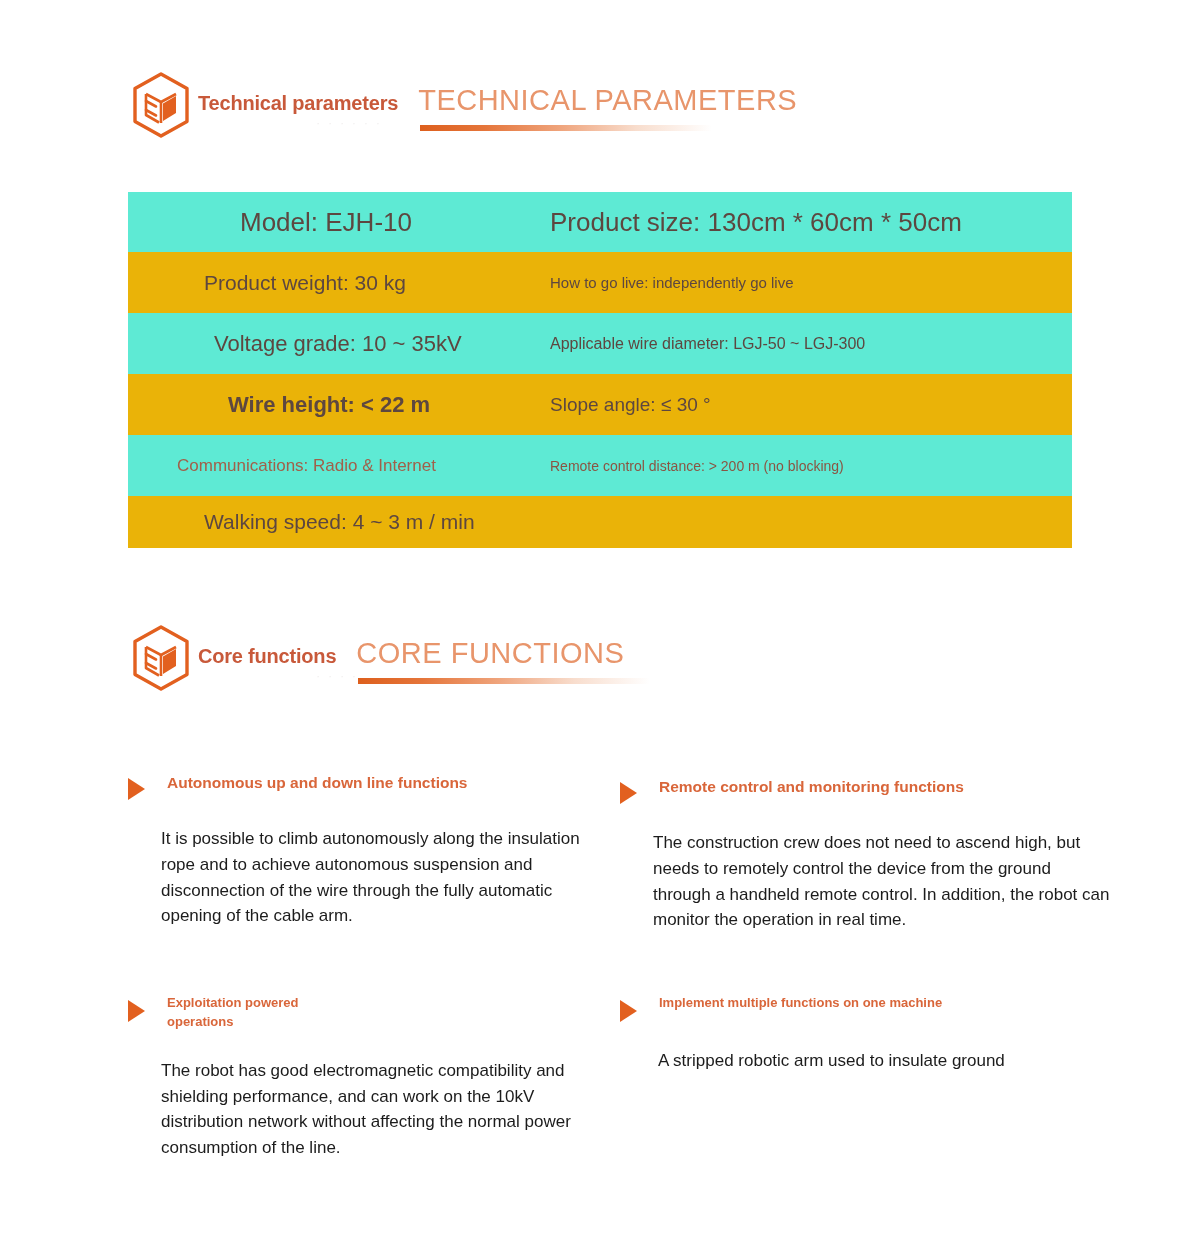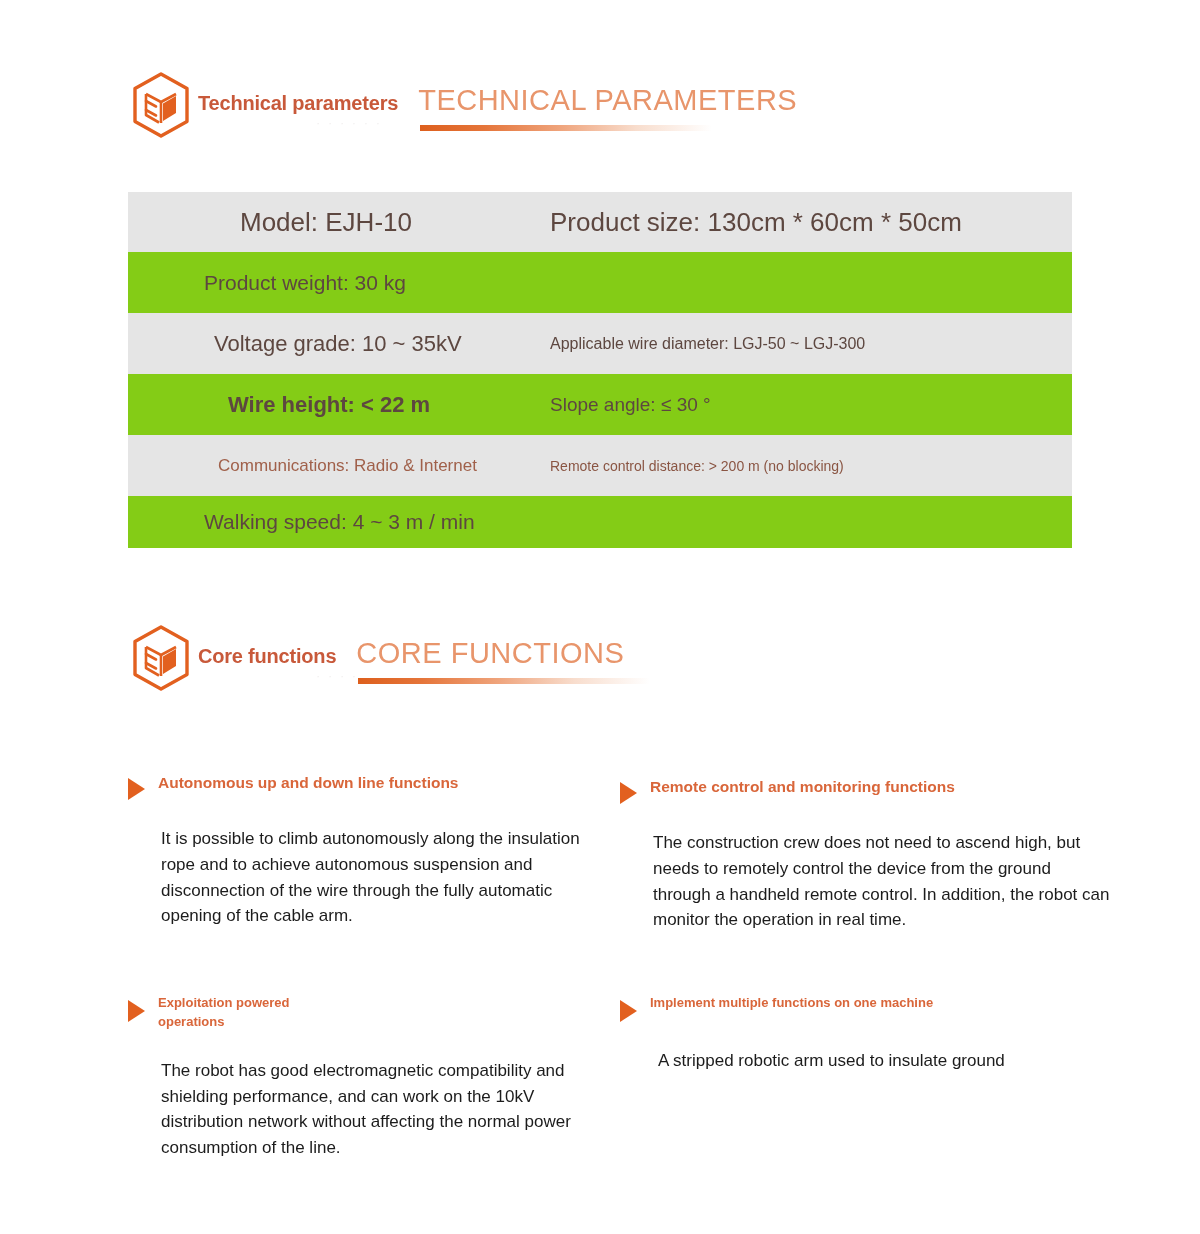--- a/index.html
+++ b/index.html
@@ -85,22 +85,22 @@
     position: absolute;
     left: 128px;
     top: 192px;
     width: 944px;
   }
   .spec-row {
     display: flex;
     align-items: center;
     box-sizing: border-box;
   }
-  .spec-row.dark  { background: #e5e5e5; }
-  .spec-row.light { background: #84cc16; }
+  .spec-row.dark  { background: #5eead4; }
+  .spec-row.light { background: #eab308; }
 
   .spec-cell {
     box-sizing: border-box;
     color: #5d4740;
     white-space: nowrap;
   }
   .spec-cell.left  { width: 422px; padding-left: 76px; }
   .spec-cell.right { flex: 1 1 auto; padding-left: 0px; }
 
   
@@ -114,21 +114,21 @@
 
   .r2 { height: 61px; }
   .r2 .spec-cell.left  { font-size: 22px; padding-left: 86px; }
   .r2 .spec-cell.right { font-size: 16px; }
 
   .r3 { height: 61px; }
   .r3 .spec-cell.left  { font-size: 22px; padding-left: 100px; font-weight: bold; }
   .r3 .spec-cell.right { font-size: 19px; }
 
   .r4 { height: 61px; }
-  .r4 .spec-cell.left  { font-size: 17px; padding-left: 90px; color: #a0604a; }
+  .r4 .spec-cell.left  { font-size: 17px; padding-left: 49px; color: #a0604a; }
   .r4 .spec-cell.right { font-size: 14px; color: #8a5543; }
 
   .r5 { height: 52px; }
   .r5 .spec-cell.left  { font-size: 21px; padding-left: 76px; }
 
   
   #features {
     position: absolute;
     left: 0;
     top: 772px;
@@ -149,21 +149,21 @@
   .tri {
     width: 0;
     height: 0;
     border-top: 11px solid transparent;
     border-bottom: 11px solid transparent;
     border-left: 17px solid #e2601f;
     flex: 0 0 auto;
     margin-top: 6px;
   }
   .feat-title {
-    margin-left: 13px;
+    margin-left: 22px;
     color: #d9663a;
     font-weight: bold;
     line-height: 1.45;
   }
   .t-lg { font-size: 15.5px; }
   .t-sm { font-size: 13px; max-width: 190px; }
 
   .feat-body {
     margin-top: 26px;
     margin-left: 33px;
@@ -202,20 +202,21 @@
 
 <div id="spec-table">
 
   <div class="spec-row dark r0">
     <div class="spec-cell left">Model: EJH-10</div>
     <div class="spec-cell right">Product size: 130cm * 60cm * 50cm</div>
   </div>
 
   <div class="spec-row light r1">
     <div class="spec-cell left">Product weight: 30 kg</div>
+    <div class="spec-cell right">How to go live: independently go live</div>
   </div>
 
   <div class="spec-row dark r2">
     <div class="spec-cell left">Voltage grade: 10 ~ 35kV</div>
     <div class="spec-cell right">Applicable wire diameter: LGJ-50 ~ LGJ-300</div>
   </div>
 
   <div class="spec-row light r3">
     <div class="spec-cell left">Wire height: &lt; 22 m</div>
     <div class="spec-cell right">Slope angle: ≤ 30 °</div>

